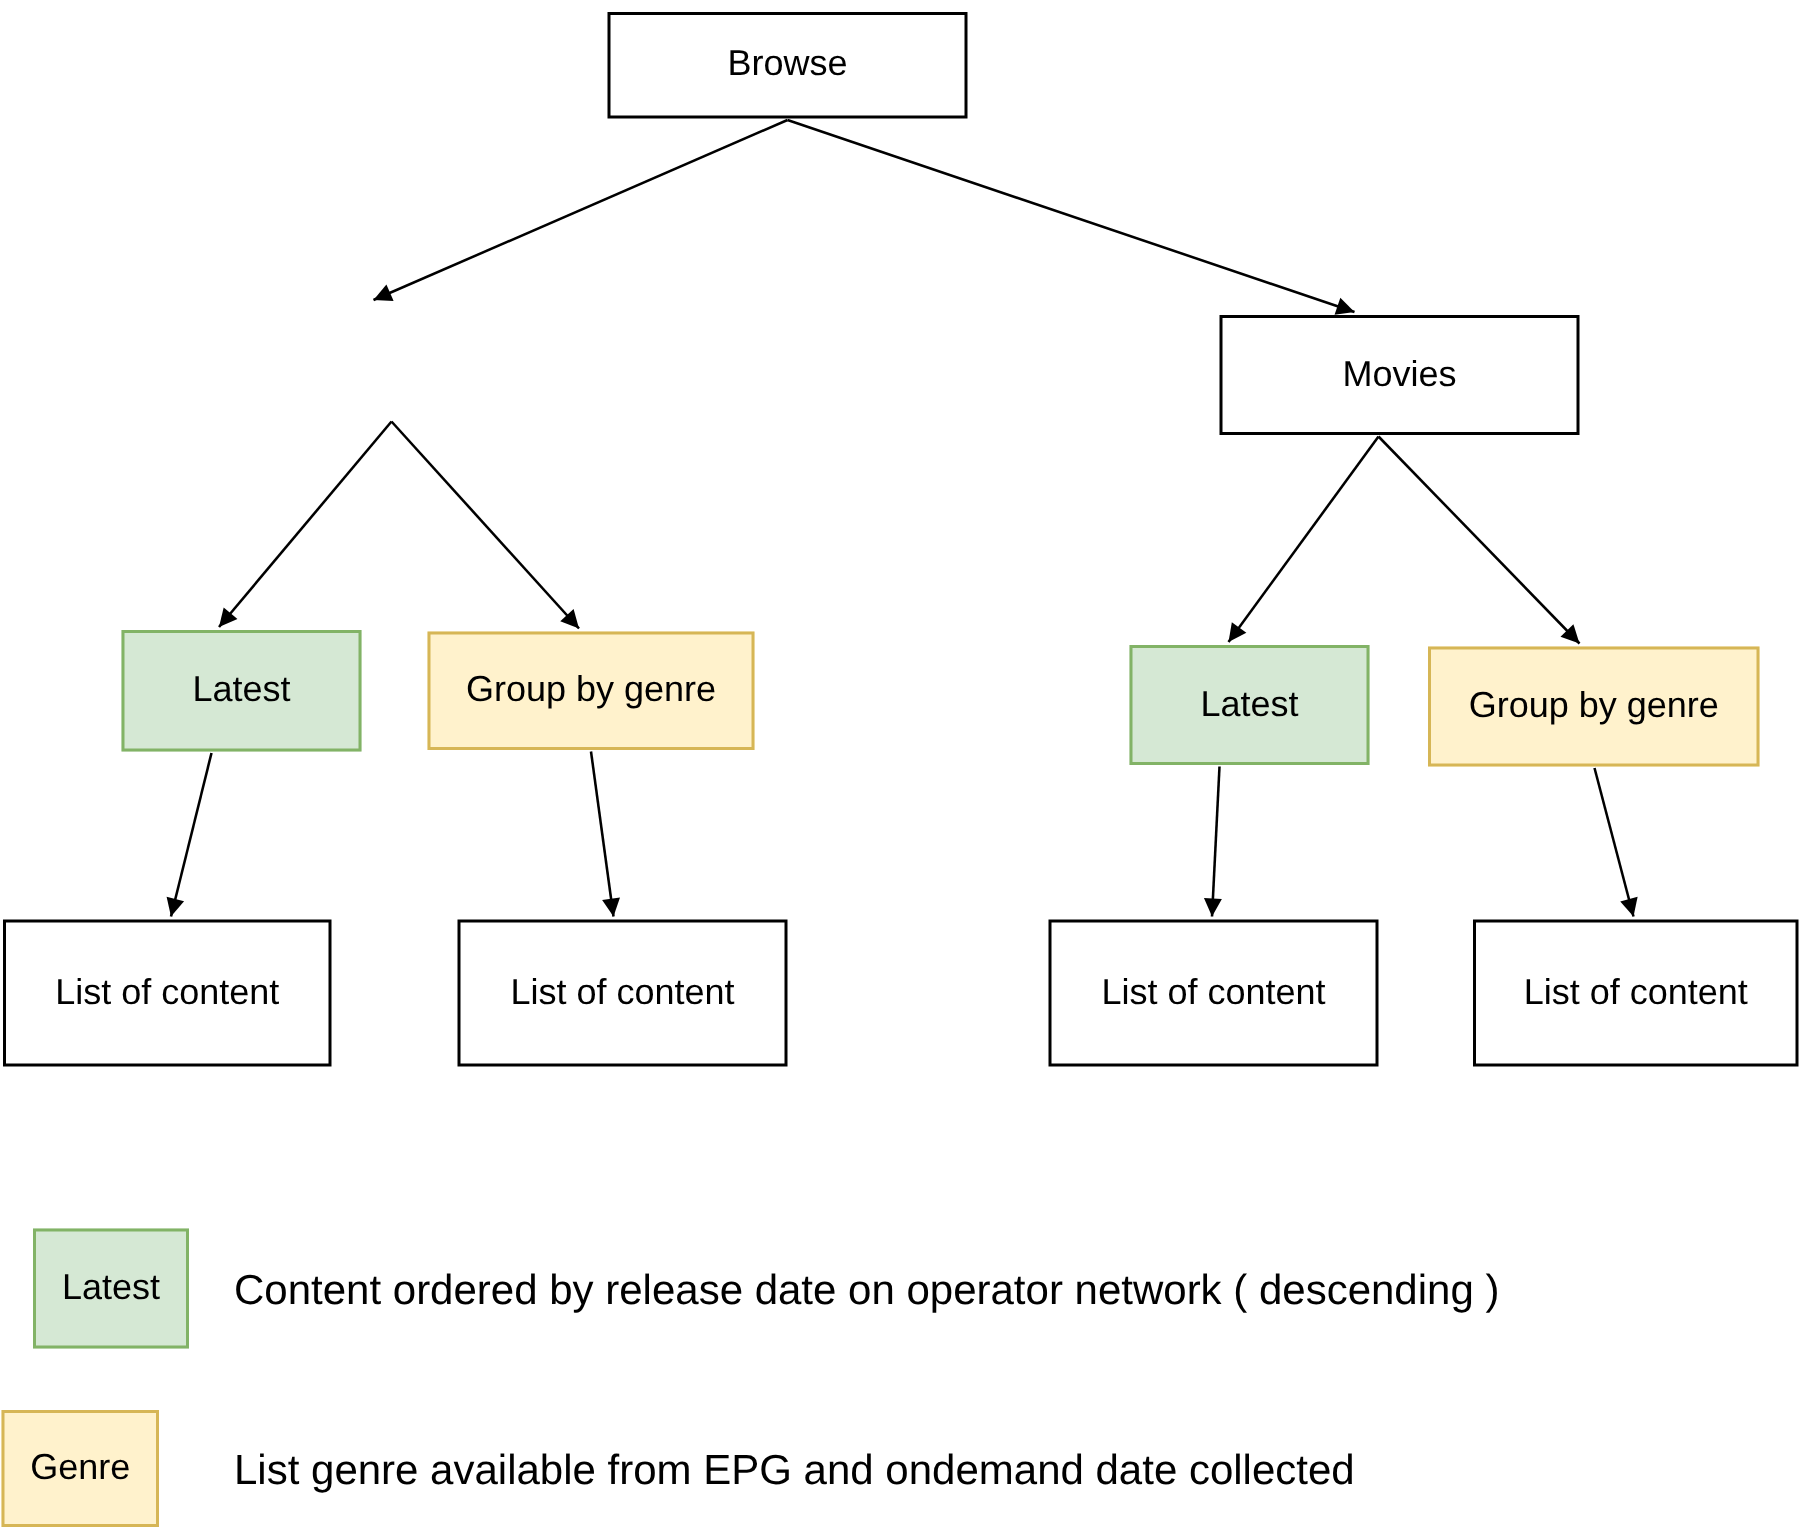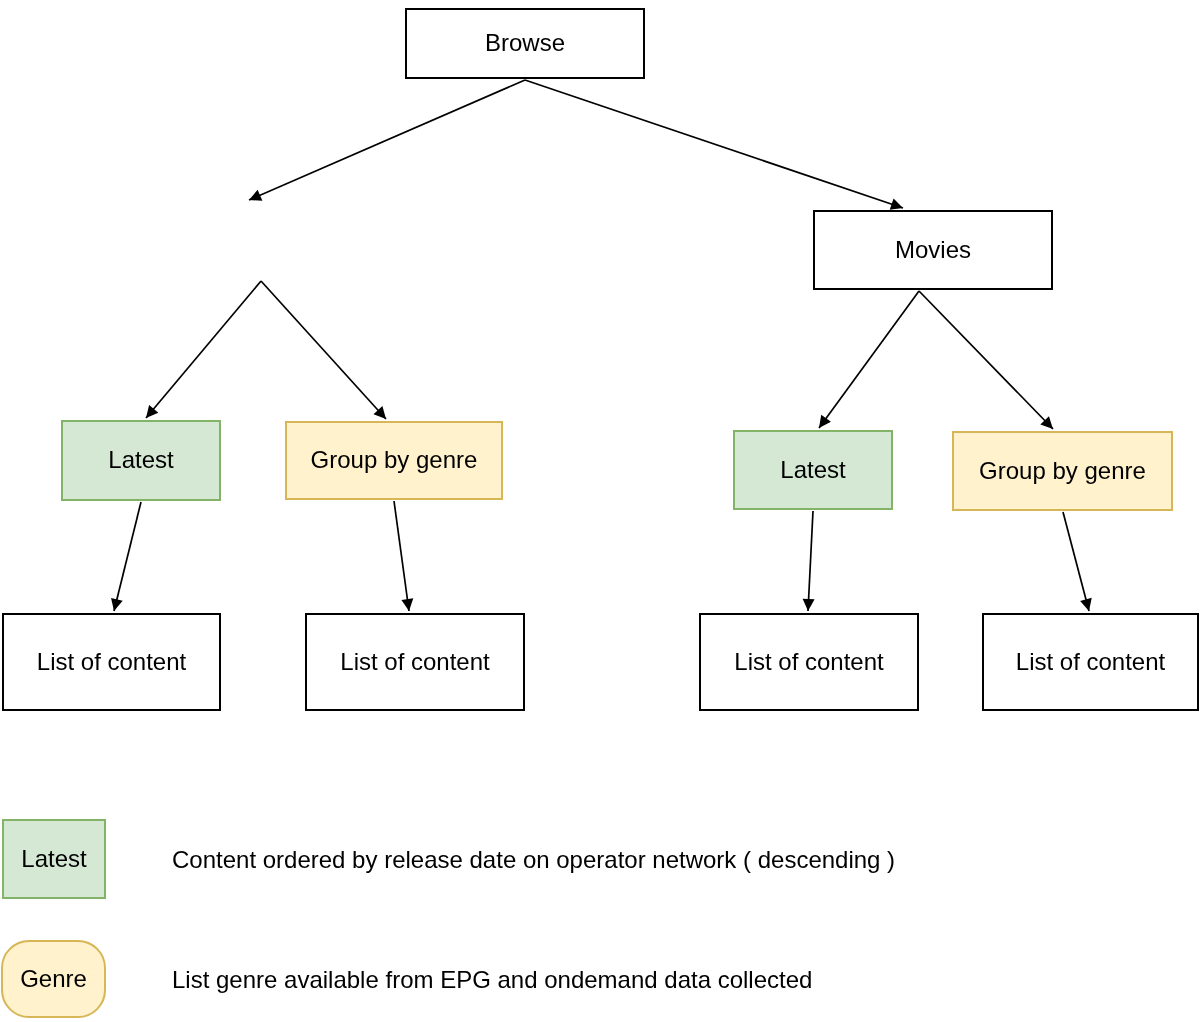--- a/index.html
+++ b/index.html
@@ -14,42 +14,42 @@
   .edges{position:absolute;left:0;top:0;width:1202px;height:1022px;}
   .edge{stroke:var(--edge-color,#000000);stroke-width:1.7;fill:none;}
   .node{
     position:absolute;box-sizing:border-box;
     display:flex;align-items:center;justify-content:center;
     text-align:left;font-size:24px;line-height:1.2;
     background:var(--node-fill,#ffffff);
     border:2px solid var(--node-border,#000000);
     white-space:nowrap;
   }
-  .node.latest{background:var(--latest-fill,#d5e8d4);border-color:var(--latest-border,#82b366);}
+  .node.latest{background:var(--latest-fill,#d5e8d4);border-color:var(--latest-border,#82b366);margin-left:20px;}
   .node.genre{background:var(--genre-fill,#fff2cc);border-color:var(--genre-border,#d6b656);}
 
   
   .n-browse   {left:405px;top:8px;  width:240px;height:71px;}
   .n-tv       {left:141px;top:202px;width:240px;height:78px;}
   .n-movies   {left:799px;top:210px;width:240px;height:80px;margin-left:14px;}
   .n-tv-latest{left:61px; top:420px;width:160px;height:81px;}
   .n-tv-genre {left:285px;top:421px;width:218px;height:79px;}
   .n-mv-latest{left:733px;top:430px;width:160px;height:80px;}
   .n-mv-genre {left:952px;top:431px;width:221px;height:80px;}
   .n-list1    {left:2px;  top:613px;width:219px;height:98px;}
   .n-list2    {left:305px;top:613px;width:220px;height:98px;}
   .n-list3    {left:699px;top:613px;width:220px;height:98px;}
   .n-list4    {left:982px;top:613px;width:217px;height:98px;}
 
   
   .lg-latest  {left:2px;top:819px;width:104px;height:80px;}
-  .lg-genre   {left:1px;top:940px;width:105px;height:78px;border-radius:28px;}
+  .lg-genre   {left:1px;top:940px;width:105px;height:78px;}
   .legend-desc{
     position:absolute;left:156px;transform:translateY(-50%);
-    font-size:24px;white-space:nowrap;margin-left:16px;
+    font-size:28px;white-space:nowrap;
   }
   .lg-desc-1{top:860px;}
   .lg-desc-2{top:980px;}
 </style>
 </head>
 <body>
 
 <div class="canvas">
 
   <svg class="edges" width="1202" height="1022" viewBox="0 0 1202 1022" xmlns="http://www.w3.org/2000/svg">
@@ -80,15 +80,15 @@
 
   <div class="node n-list1">List of content</div>
   <div class="node n-list2">List of content</div>
   <div class="node n-list3">List of content</div>
   <div class="node n-list4">List of content</div>
 
   <div class="node latest lg-latest">Latest</div>
   <div class="legend-desc lg-desc-1">Content ordered by release date on operator network ( descending )</div>
 
   <div class="node genre lg-genre">Genre</div>
-  <div class="legend-desc lg-desc-2">List genre available from EPG and ondemand data collected</div>
+  <div class="legend-desc lg-desc-2">List genre available from EPG and ondemand date collected</div>
 
 </div>
 
 </body></html>

